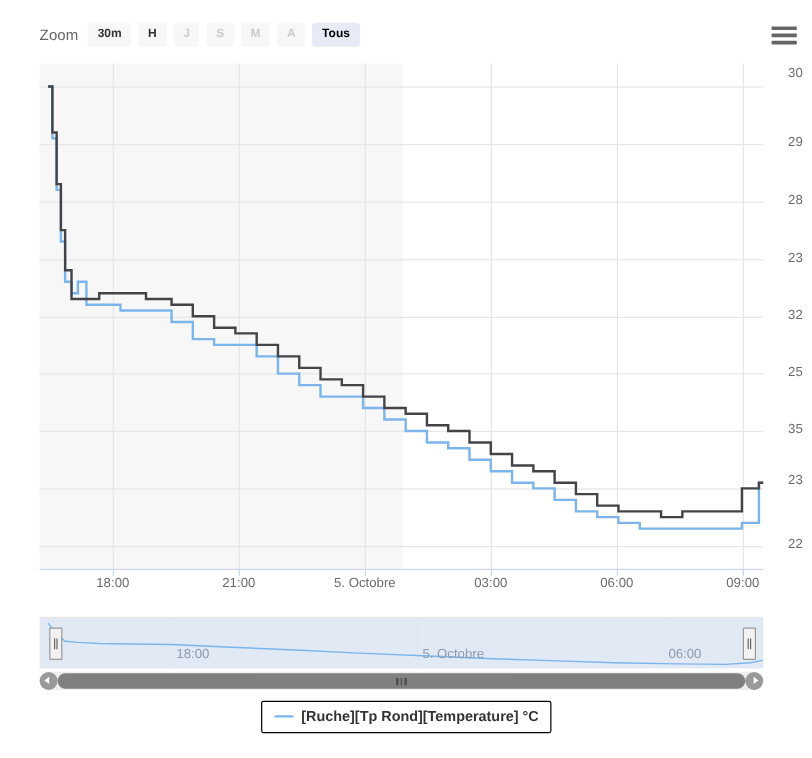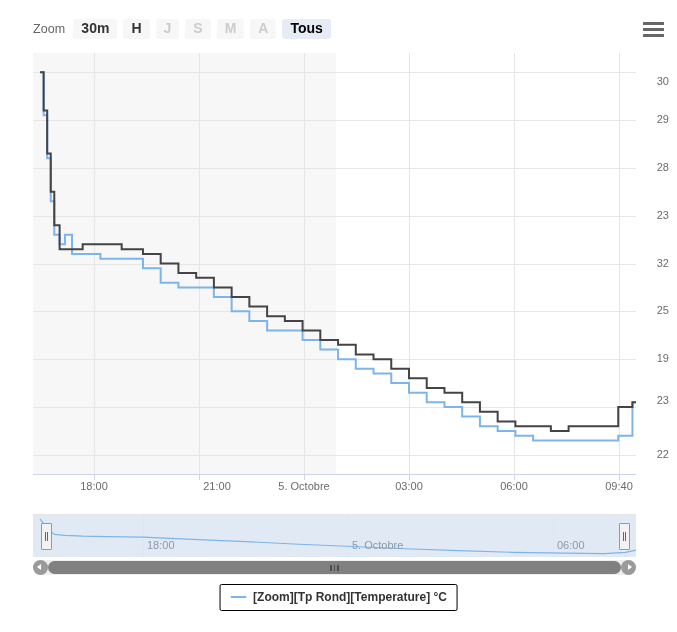--- a/index.html
+++ b/index.html
@@ -32,21 +32,21 @@
     gap: 6px;
     height: 22px;
   }
   .range-label {
     font-size: 12.5px;
     color: #666666;
     margin-right: 2px;
     letter-spacing: 0.1px;
   }
   .range-btn {
-    font-size: 14px;
+    font-size: 10px;
     font-weight: bold;
     color: #333333;
     background: #f7f7f7;
     border: none;
     border-radius: 3px;
     padding: 3px 8px 4px 8px;
     line-height: 13px;
     cursor: pointer;
     white-space: nowrap;
   }
@@ -371,37 +371,37 @@
   <div id="tickmarks">
       <div class="tick-mark" style="left: 94px;"></div>
       <div class="tick-mark" style="left: 199px;"></div>
       <div class="tick-mark" style="left: 304px;"></div>
       <div class="tick-mark" style="left: 409px;"></div>
       <div class="tick-mark" style="left: 514px;"></div>
       <div class="tick-mark" style="left: 619px;"></div>
     </div>
 
   <div id="y-labels">
-      <div class="y-label" style="top: 76px;">30</div>
+      <div class="y-label" style="top: 56px;">30</div>
       <div class="y-label" style="top: 113.977px;">29</div>
       <div class="y-label" style="top: 161.818px;">28</div>
       <div class="y-label" style="top: 209.659px;">23</div>
       <div class="y-label" style="top: 257.5px;">32</div>
       <div class="y-label" style="top: 305.341px;">25</div>
-      <div class="y-label" style="top: 353.182px;">19</div>
+      <div class="y-label" style="top: 353.182px;">35</div>
       <div class="y-label" style="top: 395px;">23</div>
       <div class="y-label" style="top: 448.864px;">22</div>
     </div>
   <div id="x-labels">
       <div class="x-label" style="left: 94px;">18:00</div>
-      <div class="x-label" style="left: 217px;">21:00</div>
+      <div class="x-label" style="left: 199px;">21:00</div>
       <div class="x-label" style="left: 304px;">5. Octobre</div>
       <div class="x-label" style="left: 409px;">03:00</div>
       <div class="x-label" style="left: 514px;">06:00</div>
-      <div class="x-label" style="left: 619px;">09:40</div>
+      <div class="x-label" style="left: 619px;">09:00</div>
     </div>
 
   <div class="navigator">
     <div class="nav-outline-top"></div>
     <div class="nav-mask"></div>
     <div id="nav-vgrids">
         <div class="nav-vgrid" style="left: 110px;"></div>
         <div class="nav-vgrid" style="left: 315px;"></div>
         <div class="nav-vgrid" style="left: 520px;"></div>
       </div>
@@ -434,17 +434,17 @@
     <div class="sb-thumb">
       <i></i>
       <i></i>
       <i></i>
     </div>
   </div>
 
   <div class="legend" id="legend">
       <div class="legend-item">
         <span class="legend-swatch" style="background: rgb(124, 181, 236);"></span>
-        <span class="legend-text">[Zoom][Tp Rond][Temperature] °C</span>
+        <span class="legend-text">[Ruche][Tp Rond][Temperature] °C</span>
       </div>
     </div>
 
 </div>
 
 </body></html>

